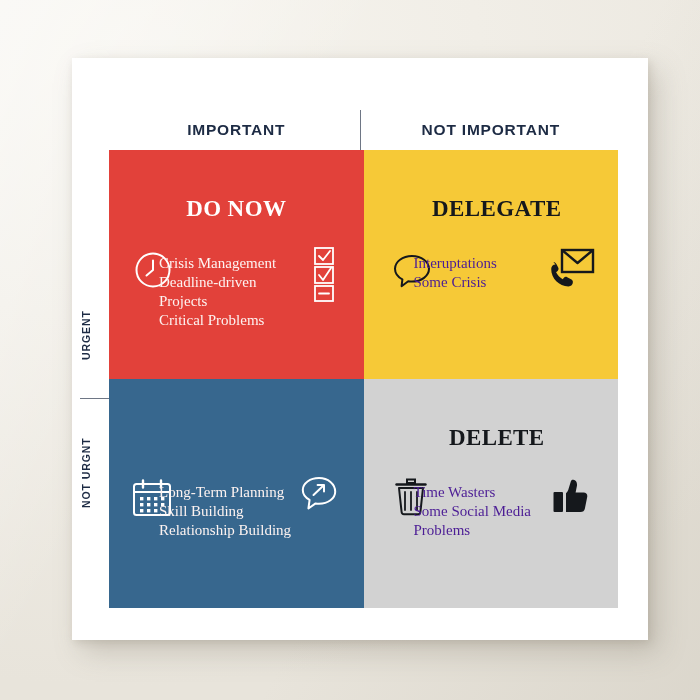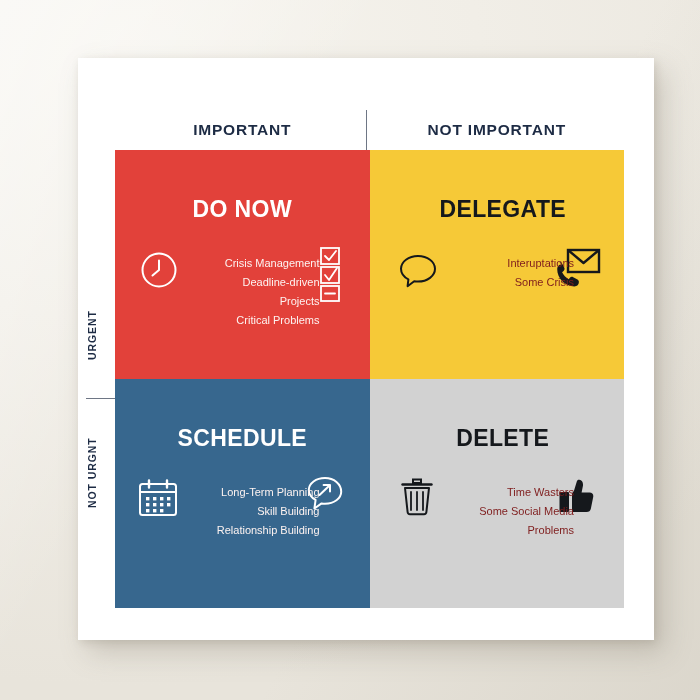--- a/index.html
+++ b/index.html
@@ -31,21 +31,21 @@
     position: absolute;
     inset: 0;
     background:
       linear-gradient(120deg, rgba(255,255,255,0.55) 0%, rgba(255,255,255,0) 35%),
       linear-gradient(300deg, rgba(190,184,170,0.30) 0%, rgba(190,184,170,0) 40%);
   }
 
   
   .card {
     position: absolute;
-    left: 78px;
+    left: 72px;
     top: 58px;
     width: 576px;
     height: 582px;
     background: #ffffff;
     box-shadow:
       10px 12px 26px rgba(120,112,96,0.28),
       2px 3px 8px rgba(120,112,96,0.18);
   }
 
   
@@ -110,20 +110,21 @@
     top: 92px;
     width: 509px;
     height: 458px;
     display: grid;
     grid-template-columns: 1fr 1fr;
     grid-template-rows: 1fr 1fr;
   }
   .quad {
     position: relative;
     overflow: hidden;
+    font-family: Liberation Serif, serif;
   }
   .quad.do-now   { background: #e2413a; }
   .quad.delegate { background: #f6c937; }
   .quad.schedule { background: #37678e; }
   .quad.delete   { background: #d2d2d2; }
 
   .quad-title {
     position: absolute;
     left: 0;
     right: 0;
@@ -137,28 +138,28 @@
   .quad.do-now   .quad-title,
   .quad.schedule .quad-title { color: #ffffff; }
   .quad.delegate .quad-title,
   .quad.delete   .quad-title { color: #15181c; padding-left: 12px; }
 
   .quad-lines {
     position: absolute;
     left: 50px;
     right: 50px;
     top: 104px;
-    text-align: right;
-    font-size: 11px;
+    text-align: left;
+    font-size: 15px;
     line-height: 19px;
   }
   .quad.do-now   .quad-lines,
   .quad.schedule .quad-lines { color: #fdf3f1; }
   .quad.delegate .quad-lines,
-  .quad.delete   .quad-lines { color: #7f1d1d; }
+  .quad.delete   .quad-lines { color: #4c1d95; }
   .quad-lines div { white-space: nowrap; }
 
   
   .icon {
     position: absolute;
     display: block;
   }
   .icon.left  { left: 22px;  top: 98px; }
   .icon.right { right: 20px; top: 94px; }
 
@@ -238,21 +239,20 @@
                    l-1.7 -3.3 c-0.8 -1.5 -1.5 -2.4 -3.1 -2.4 z" fill="#15181c"></path>
         </svg>
 
         <div class="quad-lines">
           <div>Interuptations</div>
           <div>Some Crisis</div>
         </div>
       </div>
 
       <div class="quad schedule">
-        <div class="quad-title">SCHEDULE</div>
 
         <svg class="icon left calendar" width="42" height="42" viewBox="0 0 42 42">
           <rect x="3" y="7" width="36" height="31" rx="2.5" fill="none" stroke="#ffffff" stroke-width="2"></rect>
           <path d="M3 15 h36" fill="none" stroke="#ffffff" stroke-width="2"></path>
           <path d="M12 3.5 v7 M30 3.5 v7" fill="none" stroke="#ffffff" stroke-width="2.4" stroke-linecap="round"></path>
           <g fill="#ffffff">
             <rect x="9" y="20" width="3.4" height="3.4"></rect>
             <rect x="16" y="20" width="3.4" height="3.4"></rect>
             <rect x="23" y="20" width="3.4" height="3.4"></rect>
             <rect x="30" y="20" width="3.4" height="3.4"></rect>

